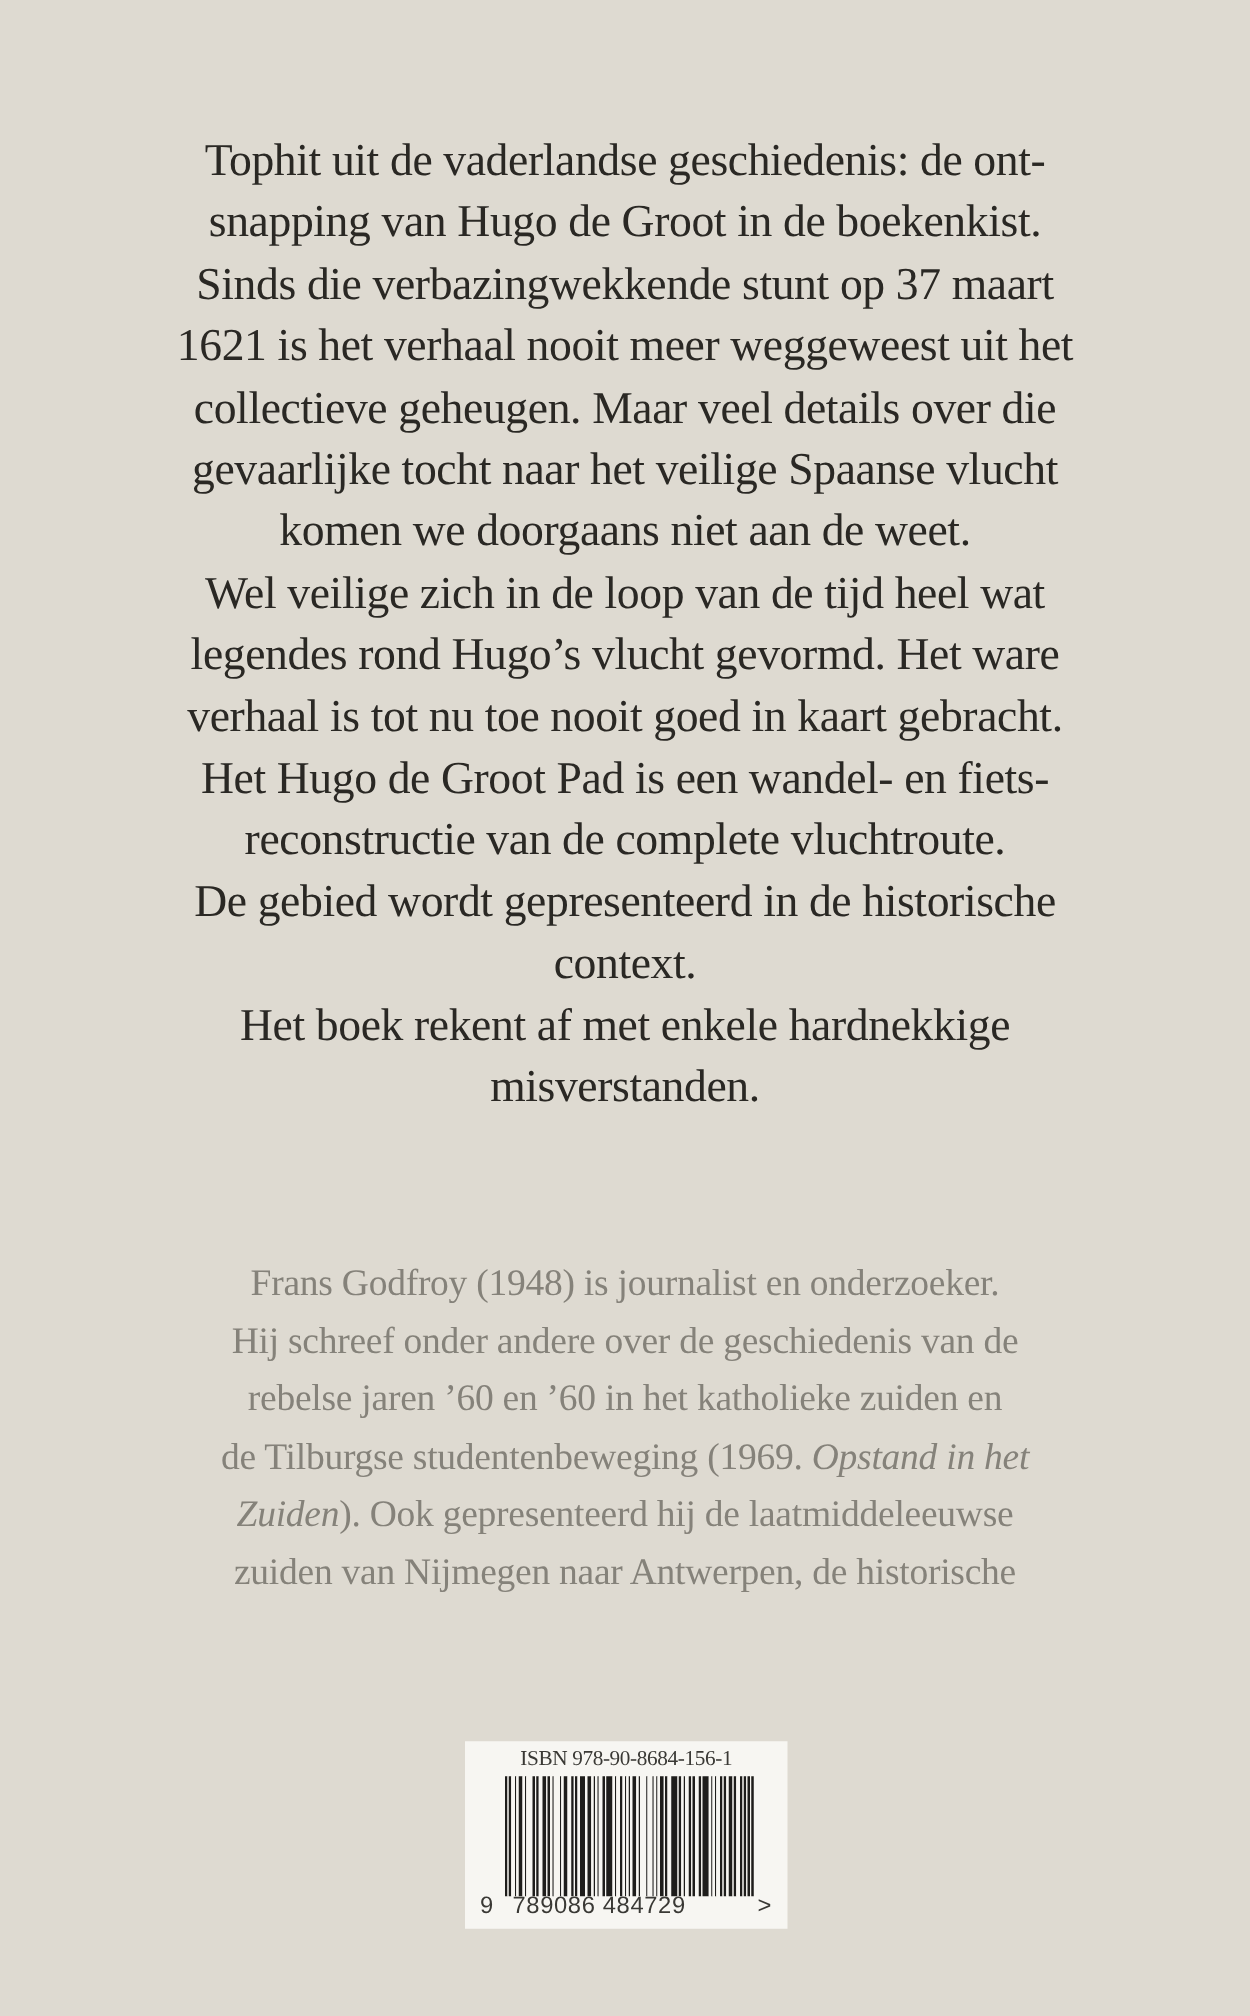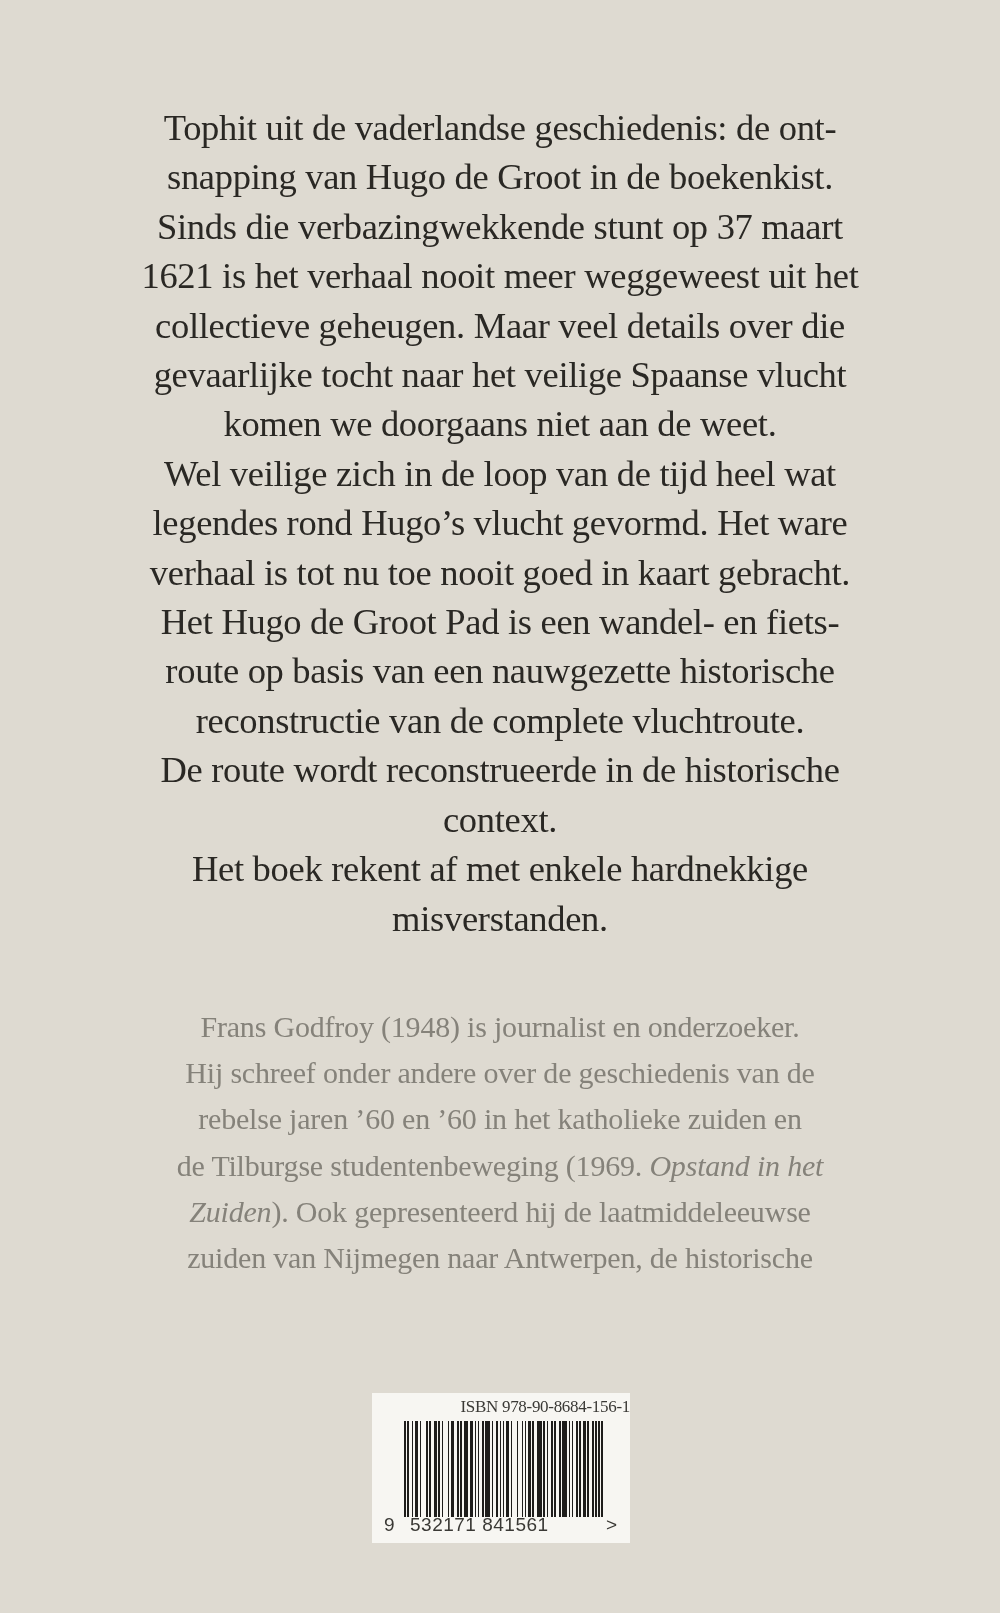--- a/index.html
+++ b/index.html
@@ -53,21 +53,21 @@
       top: 1393px;
       width: 258px;
       height: 150px;
       background: #f7f6f2;
     }
     .isbn-text {
       position: absolute;
       left: 0;
       top: 4px;
       width: 258px;
-      text-align: right;
+      text-align: center;
       font-size: 17px;
       color: #3a3935;
       letter-spacing: -0.3px;
       white-space: nowrap;
     }
     .bars {
       position: absolute;
       left: 32px;
       top: 28px;
       width: 200px;
@@ -111,23 +111,22 @@
   <span class="line">snapping van Hugo de Groot in de boekenkist.</span>
   <span class="line">Sinds die verbazingwekkende stunt op 37 maart</span>
   <span class="line">1621 is het verhaal nooit meer weggeweest uit het</span>
   <span class="line">collectieve geheugen. Maar veel details over die</span>
   <span class="line">gevaarlijke tocht naar het veilige Spaanse vlucht</span>
   <span class="line">komen we doorgaans niet aan de weet.</span>
   <span class="line">Wel veilige zich in de loop van de tijd heel wat</span>
   <span class="line">legendes rond Hugo’s vlucht gevormd. Het ware</span>
   <span class="line">verhaal is tot nu toe nooit goed in kaart gebracht.</span>
   <span class="line">Het Hugo de Groot Pad is een wandel- en fiets-</span>
-  <span class="line">route op basis van een nauwgezette historische</span>
   <span class="line">reconstructie van de complete vluchtroute.</span>
-  <span class="line">De route wordt reconstrueerde in de historische</span>
+  <span class="line">De gebied wordt gepresenteerd in de historische</span>
   <span class="line">context.</span>
   <span class="line">Het boek rekent af met enkele hardnekkige</span>
   <span class="line">misverstanden.</span>
 </div>
 
 <div class="bio">
   <span class="line">Frans Godfroy (1948) is journalist en onderzoeker.</span>
   <span class="line">Hij schreef onder andere over de geschiedenis van de</span>
   <span class="line">rebelse jaren ’60 en ’60 in het katholieke zuiden en</span>
   <span class="line"><span>de Tilburgse studentenbeweging (1969. </span><em>Opstand in het</em></span>
@@ -229,16 +228,16 @@
       <span style="width: 1.5748px; background: rgb(30, 29, 27);"></span>
       <span style="width: 1.5748px; background: rgb(247, 246, 242);"></span>
       <span style="width: 1.5748px; background: rgb(30, 29, 27);"></span>
       <span style="width: 1.5748px; background: rgb(247, 246, 242);"></span>
       <span style="width: 1.5748px; background: rgb(30, 29, 27);"></span>
       <span style="width: 1.5748px; background: rgb(247, 246, 242);"></span>
       <span style="width: 1.5748px; background: rgb(30, 29, 27);"></span>
     </div>
   <div class="ean-digits">
     <span class="first">9</span>
-    <span class="main">532171 841561</span>
+    <span class="main">789086 484729</span>
     <span class="arrow">&gt;</span>
   </div>
 </div>
 
 </body></html>

